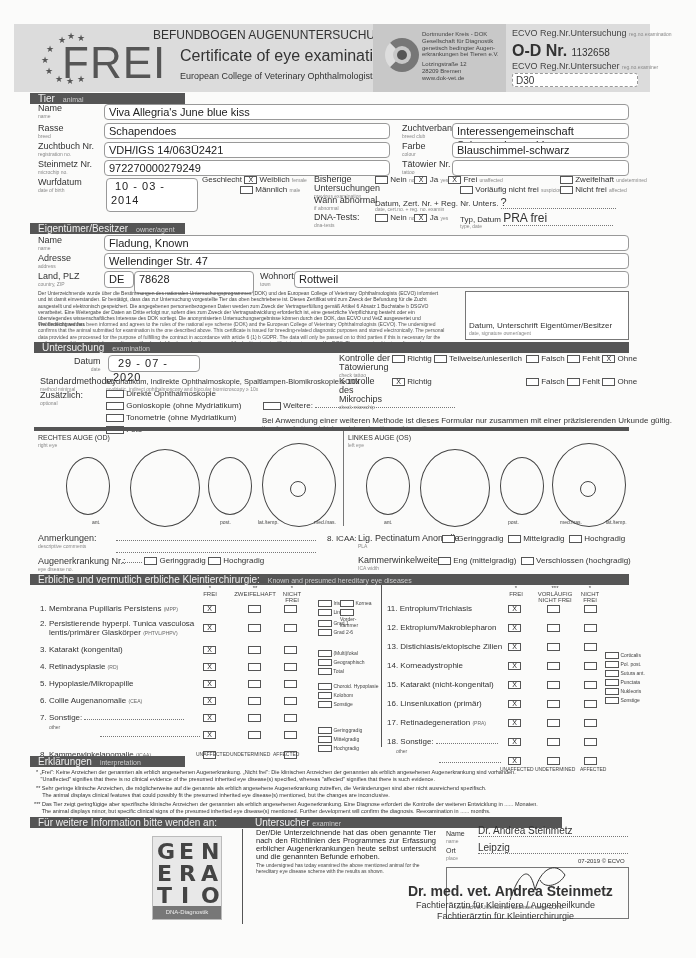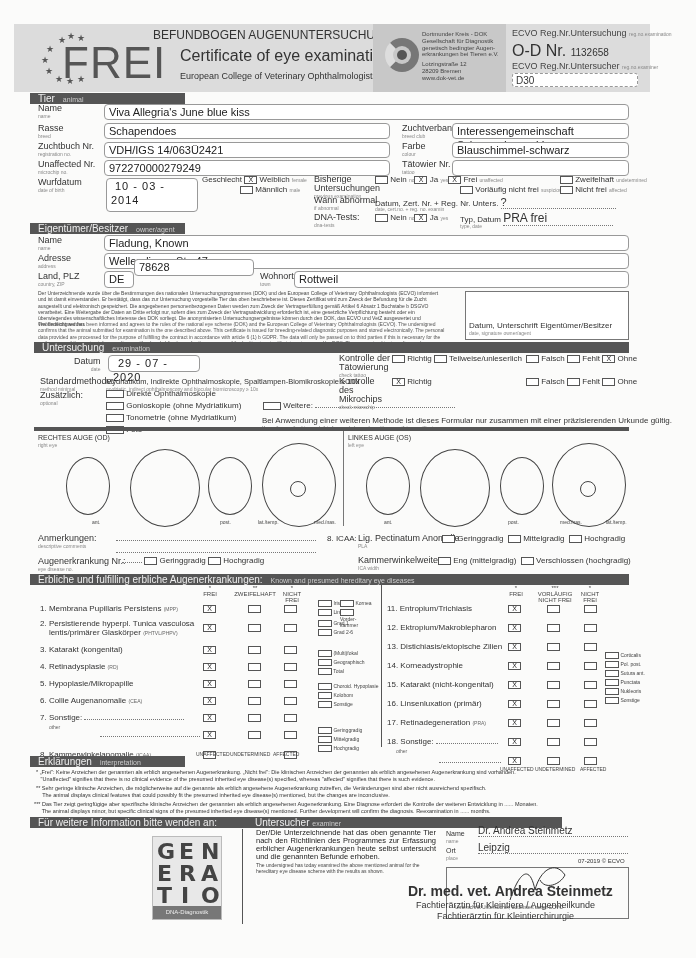--- a/index.html
+++ b/index.html
@@ -69,40 +69,40 @@
   <div>Dortmunder Kreis - DOK</div>
   <div>Gesellschaft für Diagnostik</div>
   <div>genetisch bedingter Augen-</div>
   <div>erkrankungen bei Tieren e.V.</div>
   <div style="height:3px"></div>
   <div>Lotzingstraße 12</div>
   <div>28209 Bremen</div>
   <div>www.dok-vet.de</div>
 </div>
 <div class="reg-title"><span>ECVO Reg.Nr.Untersuchung</span> <small>reg.no.examination</small></div>
-<div class="od"><b style="font-weight:normal">O-D Nr.</b> <span>1132658</span></div>
+<div class="od"><b style="font-weight:bold">O-D Nr.</b> <span>1132658</span></div>
 <div class="reg2"><span>ECVO Reg.Nr.Untersucher</span> <small>reg.no.examiner</small></div>
 <div class="d30">D30</div>
 
 <div class="sec" style="left:30px;top:93px;width:155px"><span>Tier</span><small>animal</small></div>
 
 <div class="lbl" style="left:38px;top:104px"><span>Name</span><small>name</small></div>
 <div class="field" style="left:104px;top:104px;width:525px">Viva Allegria's June blue kiss</div>
 
 <div class="lbl" style="left:38px;top:124px"><span>Rasse</span><small>breed</small></div>
 <div class="field" style="left:104px;top:123px;width:286px">Schapendoes</div>
 <div class="lbl" style="left:402px;top:124px"><span>Zuchtverband</span><small>breed club</small></div>
 <div class="field" style="left:452px;top:123px;width:177px">Interessengemeinschaft Schapendoes e.V.</div>
 
 <div class="lbl" style="left:38px;top:142px"><span>Zuchtbuch Nr.</span><small>registration no.</small></div>
 <div class="field" style="left:104px;top:142px;width:286px">VDH/IGS 14/063Ü2421</div>
 <div class="lbl" style="left:402px;top:142px"><span>Farbe</span><small>colour</small></div>
 <div class="field" style="left:452px;top:142px;width:177px">Blauschimmel-schwarz</div>
 
-<div class="lbl" style="left:38px;top:160px"><span>Unaffected Nr.</span><small>microchip no.</small></div>
+<div class="lbl" style="left:38px;top:160px"><span>Steinmetz Nr.</span><small>microchip no.</small></div>
 <div class="field" style="left:104px;top:160px;width:286px">972270000279249</div>
 <div class="lbl" style="left:402px;top:160px"><span>Tätowier Nr.</span><small>tattoo</small></div>
 <div class="field" style="left:452px;top:160px;width:177px"></div>
 
 <div class="lbl" style="left:38px;top:178px"><span>Wurfdatum</span><small>date of birth</small></div>
 <div class="field" style="left:106px;top:178px;width:92px;height:34px;font-size:11px;letter-spacing:1px">
   <span style="margin-left:4px">10</span> - <span>03</span> - <span>2014</span>
 </div>
 <div class="row" style="left:202px;top:175px"><span>Geschlecht</span> <span class="cb">X</span> <b style="font-weight:normal">Weiblich</b> <small>female</small></div>
 <div class="row" style="left:240px;top:185px"><span class="cb"></span> <span>Männlich</span> <small>male</small></div>
@@ -122,21 +122,21 @@
 <div class="row" style="left:460px;top:211px"><span>Typ, Datum</span> <span class="dots" style="width:110px;font-size:12px">PRA frei</span></div>
 <div class="row" style="left:460px;top:221px"><small>type, date</small></div>
 
 <div class="sec" style="left:30px;top:223px;width:155px"><span>Eigentümer/Besitzer</span><small>owner/agent</small></div>
 <div class="lbl" style="left:38px;top:236px"><span>Name</span><small>name</small></div>
 <div class="field" style="left:104px;top:235px;width:525px">Fladung, Known</div>
 <div class="lbl" style="left:38px;top:254px"><span>Adresse</span><small>address</small></div>
 <div class="field" style="left:104px;top:253px;width:525px">Wellendinger Str. 47</div>
 <div class="lbl" style="left:38px;top:272px"><span>Land, PLZ</span><small>country, ZIP</small></div>
 <div class="field" style="left:104px;top:271px;width:30px;height:17px">DE</div>
-<div class="field" style="left:134px;top:259px;width:120px;height:17px">78628</div>
+<div class="field" style="left:134px;top:271px;width:120px;height:23px">78628</div>
 <div class="lbl" style="left:260px;top:272px"><span>Wohnort</span><small>town</small></div>
 <div class="field" style="left:294px;top:271px;width:335px;height:17px">Rottweil</div>
 
 <div class="fine" style="left:38px;top:290px;width:408px">Der Unterzeichnende wurde über die Bestimmungen des nationalen Untersuchungsprogrammes (DOK) und des European College of Veterinary Ophthalmologists (ECVO) informiert und ist damit einverstanden. Er bestätigt, dass das zur Untersuchung vorgestellte Tier das oben beschriebene ist. Dieses Zertifikat wird zum Zweck der Befundung für die Zucht ausgestellt und elektronisch gespeichert. Die angegebenen personenbezogenen Daten werden zum Zweck der Vertragserfüllung gemäß Artikel 6 Absatz 1 Buchstabe b DSGVO verarbeitet. Eine Weitergabe der Daten an Dritte erfolgt nur, sofern dies zum Zweck der Vertragsabwicklung erforderlich ist, eine gesetzliche Verpflichtung besteht oder ein überwiegendes wissenschaftliches Interesse des DOK vorliegt. Die anonymisierten Untersuchungsergebnisse können durch den DOK, das ECVO und VetZ ausgewertet und veröffentlicht werden.</div>
 <div class="fine" style="left:38px;top:321px;width:408px;color:#555">The undersigned has been informed and agrees to the rules of the national eye scheme (DOK) and the European College of Veterinary Ophthalmologists (ECVO). The undersigned confirms that the animal submitted for examination is the one described above. This certificate is issued for breeding-related diagnostic purposes and stored electronically. The personal data provided are processed for the purpose of fulfilling the contract in accordance with article 6 (1) b GDPR. The data will only be passed on to third parties if this is necessary for the performance of the contract, for compliance with a legal obligation or for the purposes of the legitimate scientific interests pursued by DOK. The anonymized test results may be evaluated and published by DOK, ECVO and VetZ.</div>
 <div class="sig-box" style="left:465px;top:291px;width:164px;height:49px"></div>
 <div class="lbl" style="left:469px;top:321px;font-size:8px"><span>Datum, Unterschrift Eigentümer/Besitzer</span><small>date, signature owner/agent</small></div>
 
 <div class="sec" style="left:34px;top:342px;width:595px"><span>Untersuchung</span><small>examination</small></div>
 <div class="lbl" style="left:74px;top:357px;text-align:right"><span>Datum</span><small>date</small></div>
@@ -192,21 +192,21 @@
 <div class="abs dots" style="left:116px;top:552px;width:200px"></div>
 <div class="lbl" style="left:38px;top:557px"><span>Augenerkrankung Nr.:</span><small>eye disease no.</small></div>
 <div class="row" style="left:122px;top:556px"><span class="dots" style="width:20px"></span> <span class="cb"></span> <span>Geringgradig</span> <span class="cb"></span> <span>Hochgradig</span></div>
 
 <div class="row" style="left:327px;top:534px">8. ICAA:</div>
 <div class="lbl" style="left:358px;top:534px"><span>Lig. Pectinatum Anomalie</span><small>PLA</small></div>
 <div class="row" style="left:442px;top:534px"><span class="cb"></span> <span>Geringgradig</span>&nbsp; <span class="cb"></span> <span>Mittelgradig</span>&nbsp; <span class="cb"></span> <span>Hochgradig</span></div>
 <div class="lbl" style="left:358px;top:556px"><span>Kammerwinkelweite</span><small>ICA width</small></div>
 <div class="row" style="left:438px;top:556px"><span class="cb"></span> <span>Eng (mittelgradig)</span> &nbsp;<span class="cb"></span> <span>Verschlossen (hochgradig)</span></div>
 
-<div class="sec" style="left:30px;top:574px;width:599px"><span>Erbliche und fulfilling erbliche Augenerkrankungen:</span><small>Known and presumed hereditary eye diseases</small></div>
+<div class="sec" style="left:30px;top:574px;width:599px"><span>Erbliche und vermutlich erbliche Kleintierchirurgie:</span><small>Known and presumed hereditary eye diseases</small></div>
 
 <div class="colh" style="left:198px;top:585px;width:24px">*<br><span>FREI</span></div>
 <div class="colh" style="left:226px;top:585px;width:58px">**<br><span>ZWEIFELHAFT</span></div>
 <div class="colh" style="left:280px;top:585px;width:24px">*<br><span>NICHT FREI</span></div>
 
 <div class="abs" style="left:32px;top:604px;width:286px">
   <div class="dis-item" style="top:0px;left:8px"><span>1. Membrana Pupillaris Persistens</span> <small>(MPP)</small></div>
   <div class="dis-item" style="top:15px;left:8px"><span>2. Persistierende hyperpl. Tunica vasculosa</span><br>&nbsp;&nbsp;&nbsp;&nbsp;<span>lentis/primärer Glaskörper</span> <small>(PHTVL/PHPV)</small></div>
   <div class="dis-item" style="top:41px;left:8px"><span>3. Katarakt (kongenital)</span></div>
   <div class="dis-item" style="top:58px;left:8px"><span>4. Retinadysplasie</span> <small>(RD)</small></div>

